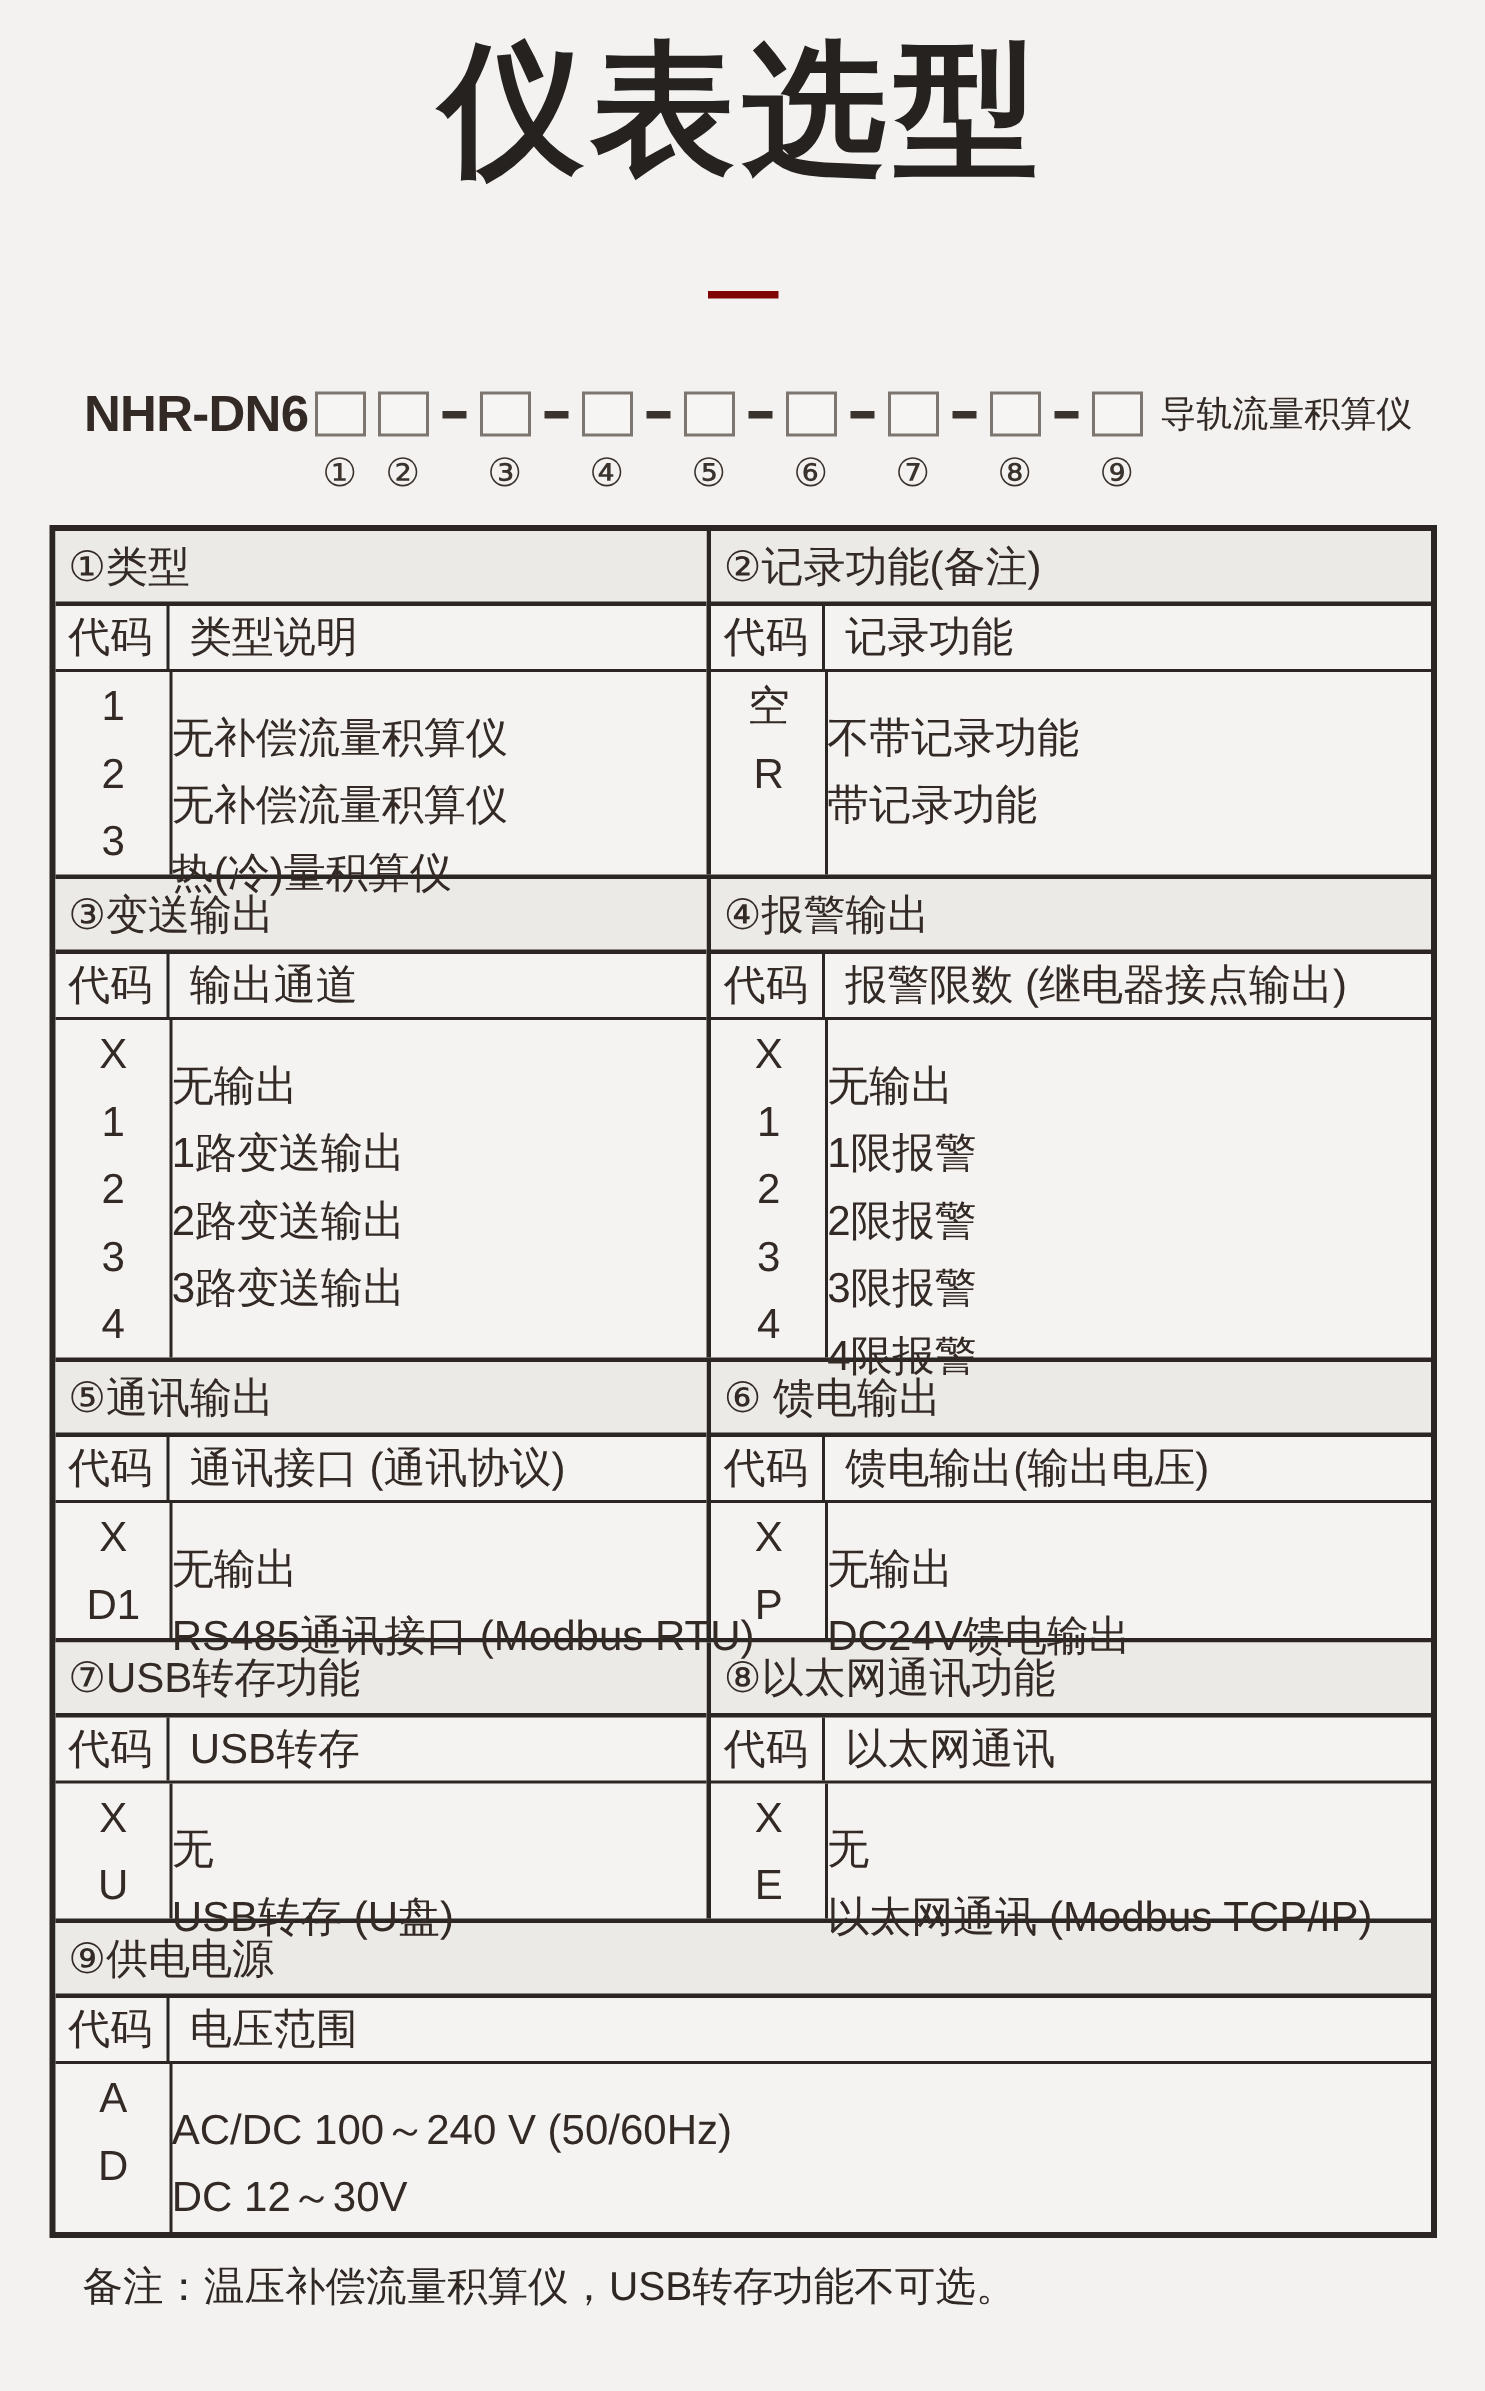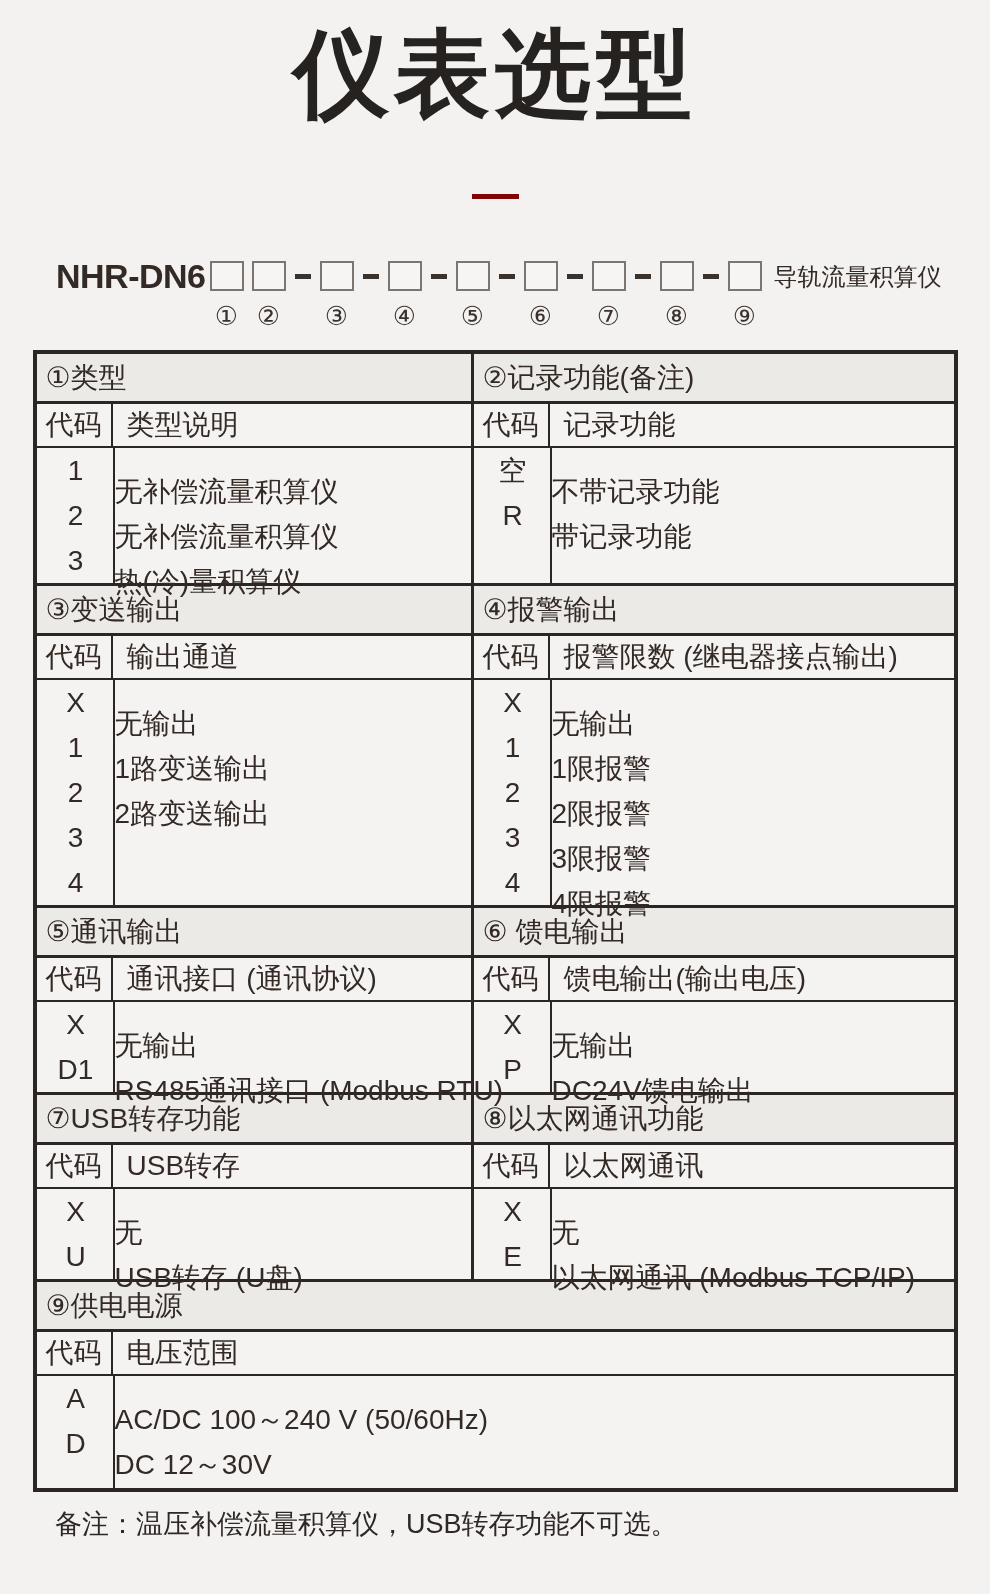--- a/index.html
+++ b/index.html
@@ -191,20 +191,21 @@
         <div class="row">
           <div class="code">1</div>
           <div class="desc">1路变送输出</div>
         </div>
         <div class="row">
           <div class="code">2</div>
           <div class="desc">2路变送输出</div>
         </div>
         <div class="row">
           <div class="code">3</div>
+          <div class="desc">3路变送输出</div>
         </div>
         <div class="row">
           <div class="code">4</div>
         </div>
       </div>
     </section>
     <section class="sec right">
       <div class="band">④报警输出</div>
       <div class="subhead">
         <div class="code">代码</div>

